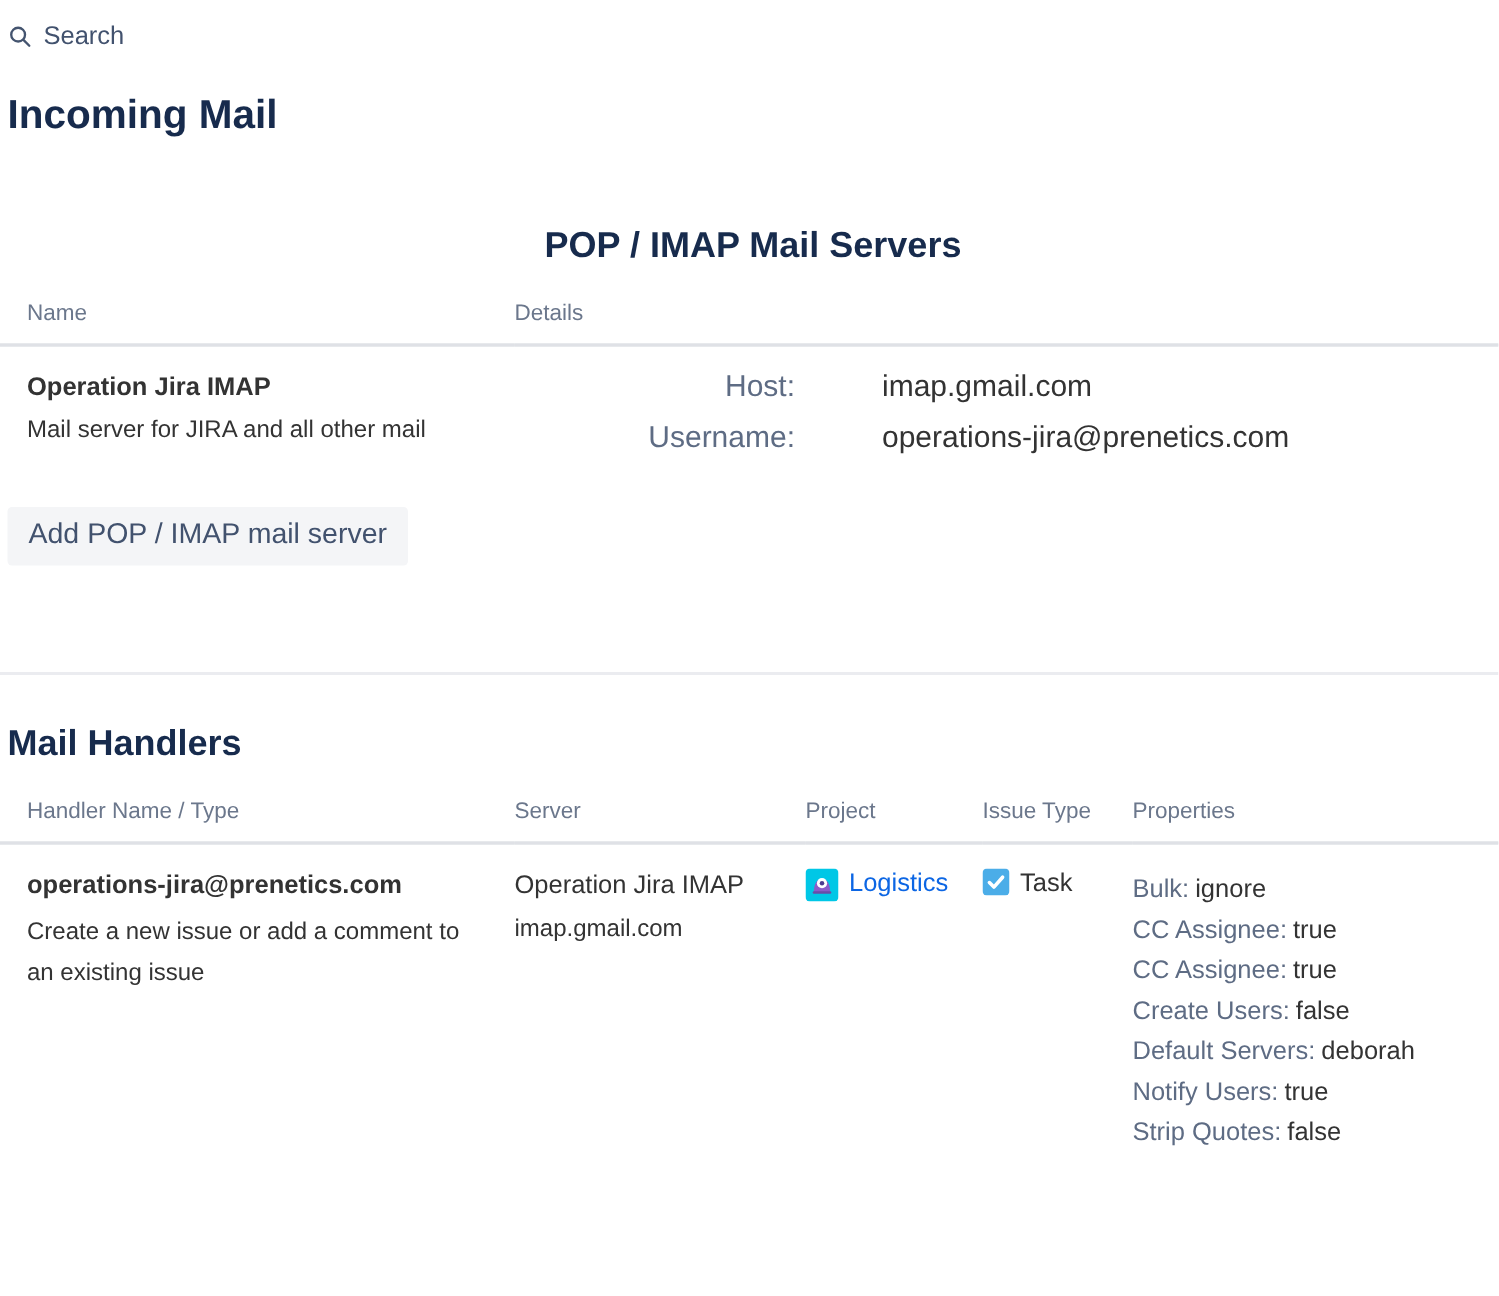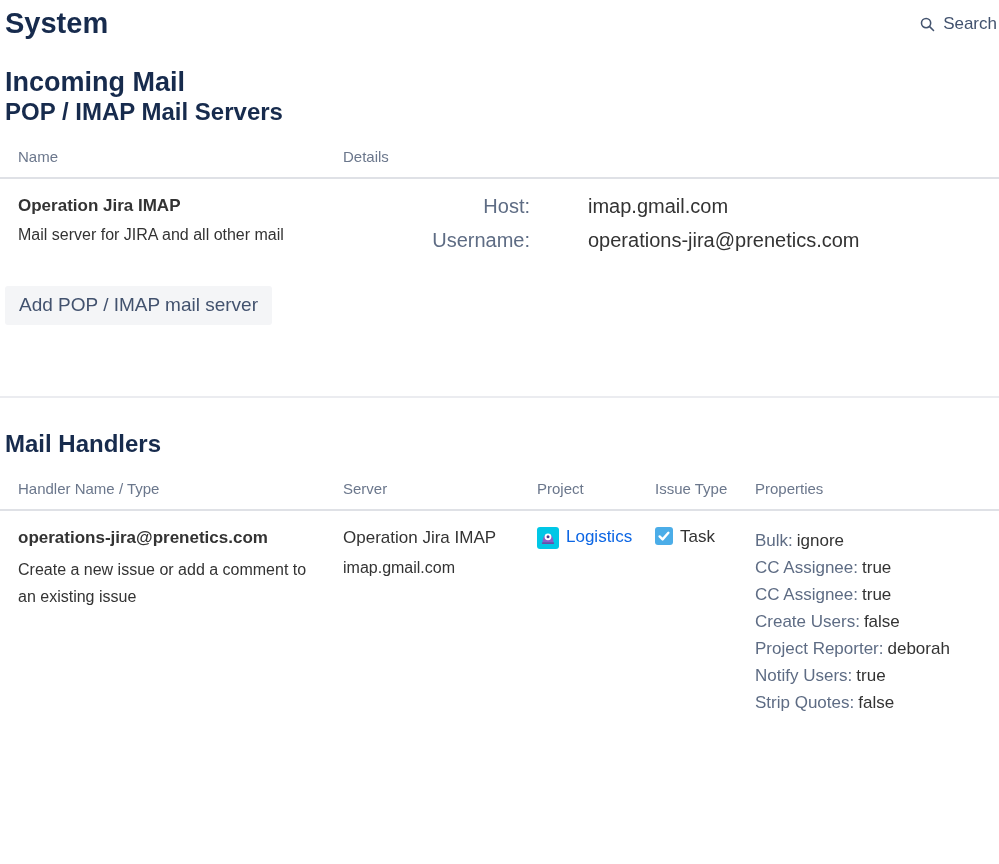--- a/index.html
+++ b/index.html
@@ -14,21 +14,21 @@
     font-family:"Liberation Sans","DejaVu Sans",sans-serif;
     color:var(--body-text);
   }
   .topbar{display:flex;justify-content:space-between;align-items:flex-start;padding:6px 2px 0 5px;}
   h1{font-size:29px;line-height:34px;margin:0;color:var(--heading);font-weight:700;}
   .search{display:flex;align-items:center;gap:7px;margin-top:8px;color:var(--button-text);
     font-size:17px;cursor:pointer;}
   .search svg{display:block;}
   h2{font-size:27px;line-height:32px;margin:26px 0 0 5px;color:var(--heading);font-weight:700;}
   h3{font-size:24px;line-height:28px;margin:0 0 0 5px;color:var(--heading);font-weight:700;}
-  h3.servers{}
+  h3.servers{margin-top:58px;text-align:center;}
   h3.handlers{margin-top:32px;}
   p.desc{font-size:17px;line-height:22px;margin:16px 0 0 5px;color:var(--heading);}
   table{border-collapse:collapse;width:100%;table-layout:fixed;margin-top:22px;}
   th{font-size:15px;font-weight:400;color:var(--table-header);text-align:left;
      padding:0 0 12px 0;border-bottom:2px solid var(--border);}
   th.first, td.first{padding-left:18px;}
   td{vertical-align:top;padding:16px 0 0 0;}
   .row-name{font-size:17px;line-height:22px;font-weight:700;color:var(--body-text);}
   .row-desc{font-size:16px;line-height:22px;margin-top:7px;color:var(--body-text);}
   .handler-desc{font-size:16px;line-height:27px;margin-top:7px;max-width:295px;color:var(--body-text);}
@@ -47,21 +47,20 @@
   .project-link{color:var(--link);font-size:17px;text-decoration:none;cursor:pointer;}
   .issue-type-label{font-size:17px;color:var(--body-text);}
   .prop-line{font-size:17px;line-height:27px;}
   .prop-label{color:var(--muted-label);}
   .prop-value{color:var(--body-text);margin-left:4px;}
 </style>
 </head>
 <body>
 
 <div class="topbar">
-  <h1>System</h1>
   <div class="search">
     <svg width="17" height="17" viewBox="0 0 24 24">
       <circle cx="10" cy="10" r="6.5" fill="none" stroke="#44546F" stroke-width="2.2"></circle>
       <line x1="15" y1="15" x2="20.5" y2="20.5" stroke="#44546F" stroke-width="2.2" stroke-linecap="round"></line>
     </svg>
     <span>Search</span>
   </div>
 </div>
 
 <h2>Incoming Mail</h2>
@@ -154,20 +153,20 @@
               <path d="M4.6 9.4 L7.6 12.4 L13.4 5.8" stroke="#ffffff" stroke-width="2.4" fill="none" stroke-linecap="round" stroke-linejoin="round"></path>
             </svg>
             <span class="issue-type-label">Task</span>
           </div>
         </td>
         <td>
           <div class="prop-line"><span class="prop-label">Bulk:</span><span class="prop-value">ignore</span></div>
           <div class="prop-line"><span class="prop-label">CC Assignee:</span><span class="prop-value">true</span></div>
           <div class="prop-line"><span class="prop-label">CC Assignee:</span><span class="prop-value">true</span></div>
           <div class="prop-line"><span class="prop-label">Create Users:</span><span class="prop-value">false</span></div>
-          <div class="prop-line"><span class="prop-label">Project Reporter:</span><span class="prop-value">deborah</span></div>
+          <div class="prop-line"><span class="prop-label">Default Servers:</span><span class="prop-value">deborah</span></div>
           <div class="prop-line"><span class="prop-label">Notify Users:</span><span class="prop-value">true</span></div>
           <div class="prop-line"><span class="prop-label">Strip Quotes:</span><span class="prop-value">false</span></div>
         </td>
       </tr>
     </tbody>
   </table>
 </section>
 
 </body></html>

